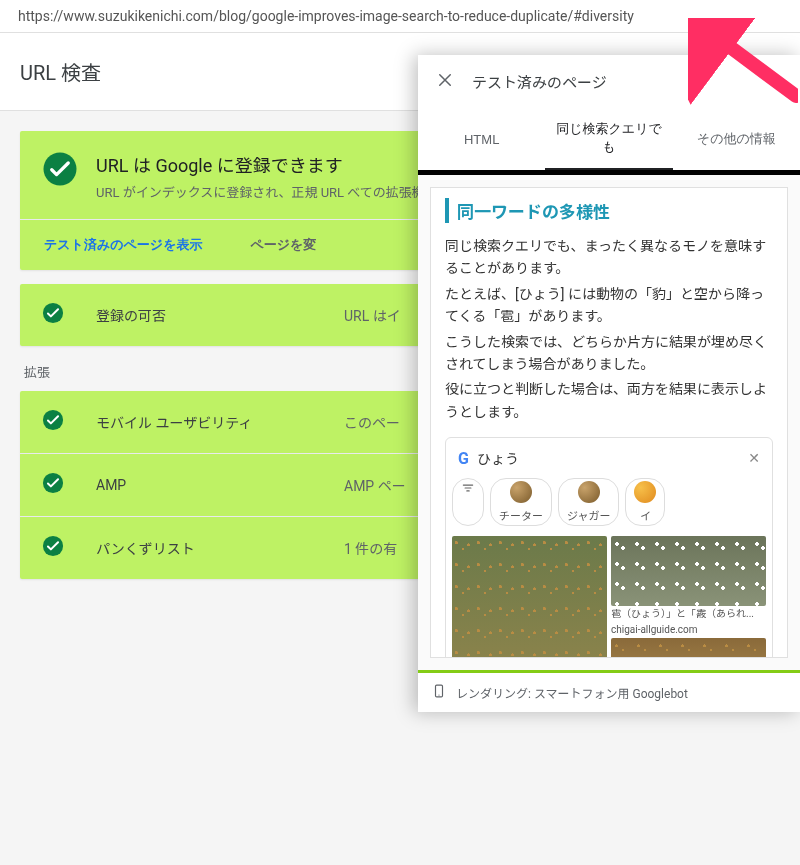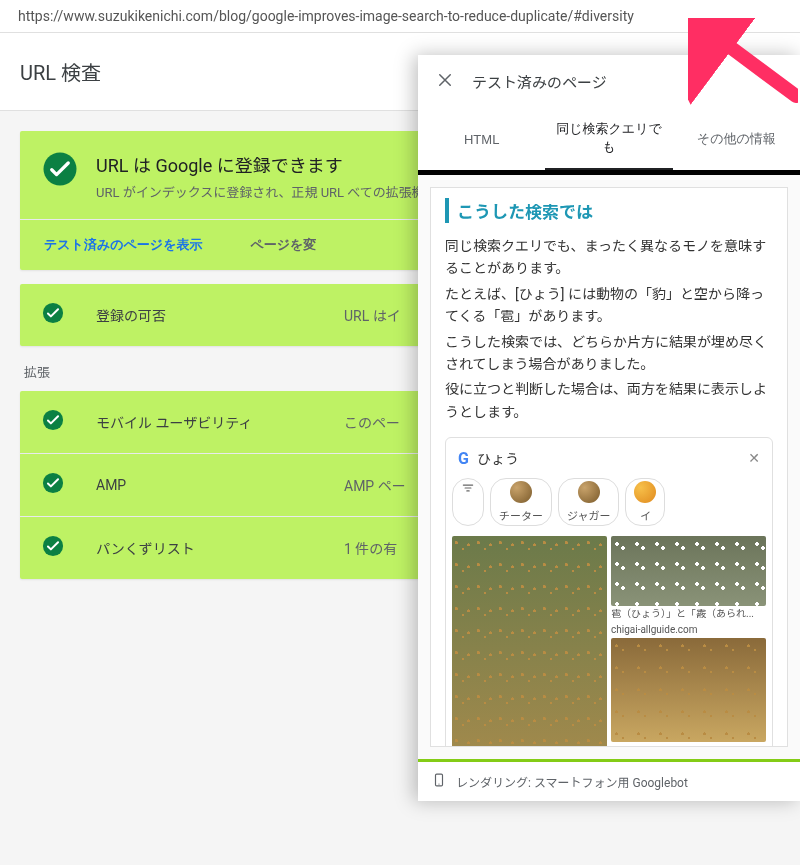--- a/index.html
+++ b/index.html
@@ -16,21 +16,21 @@
   .desc { font-size: 13px; color: #5f6368; line-height: 1.5; }
   .actions { display: flex; border-top: 1px solid #e8eaed; }
   .action-btn { padding: 16px 24px; font-size: 13px; color: #1a73e8; font-weight: 700; background: none; border: none; text-align: left; cursor: pointer; }
   .action-btn.secondary { color: #5f6368; }
   .row { display: flex; align-items: center; padding: 18px 22px; gap: 18px; border-top: 1px solid #e8eaed; }
   .row:first-child { border-top: none; }
   .row .label { flex: 0 0 230px; font-size: 14px; color: #3c4043; }
   .row .value { font-size: 14px; color: #5f6368; }
   .section-label { font-size: 13px; color: #5f6368; margin: 16px 4px 10px; }
   
-  .panel { position: absolute; top: 55px; right: 0; width: 382px; height: 746px; background: #fff; box-shadow: -4px 0 18px rgba(0,0,0,.25); display: flex; flex-direction: column; }
+  .panel { position: absolute; top: 55px; right: 0; width: 382px; height: 657px; background: #fff; box-shadow: -4px 0 18px rgba(0,0,0,.25); display: flex; flex-direction: column; }
   .panel-titlebar { display: flex; align-items: center; padding: 16px 18px; gap: 18px; }
   .close-btn { background: none; border: none; cursor: pointer; }
   .panel-title { font-size: 15px; color: #3c4043; }
   .tabs { display: flex; border-bottom: 5px solid #000000; }
   .tab { flex: 1; text-align: center; padding: 12px 6px; font-size: 13px; color: #5f6368; border: none; background: none; cursor: pointer; }
   .tab.active { color: #202124; border-bottom: 2px solid #202124; font-weight: 500; }
   .panel-body { flex: 1; padding: 12px; overflow: hidden; background: #fafafa; }
   .shot { background: #fff; border: 1px solid #e0e0e0; height: 100%; padding: 10px 14px; font-size: 14px; color: #333; overflow:hidden; }
   .shot-h1 { color: #1e97b4; font-size: 17px; font-weight: 700; border-left: 4px solid #1e97b4; padding-left: 8px; margin-bottom: 12px; }
   .shot p { line-height: 1.6; margin-bottom: 3px; }
@@ -130,21 +130,21 @@
     </button>
     <span class="panel-title">テスト済みのページ</span>
   </div>
   <div class="tabs">
     <button class="tab">HTML</button>
     <button class="tab active">同じ検索クエリでも</button>
     <button class="tab">その他の情報</button>
   </div>
   <div class="panel-body">
     <div class="shot">
-      <div class="shot-h1">こうした検索では</div>
+      <div class="shot-h1">同一ワードの多様性</div>
       <p>同じ検索クエリでも、まったく異なるモノを意味することがあります。</p>
       <p>たとえば、[ひょう] には動物の「豹」と空から降ってくる「雹」があります。</p>
       <p>こうした検索では、どちらか片方に結果が埋め尽くされてしまう場合がありました。</p>
       <p>役に立つと判断した場合は、両方を結果に表示しようとします。</p>
       <div class="searchbox">
         <div class="search-row">
           <span class="g-logo"><span>G</span></span>
           <span style="flex:1">ひょう</span>
           <span style="color:#888">✕</span>
         </div>

